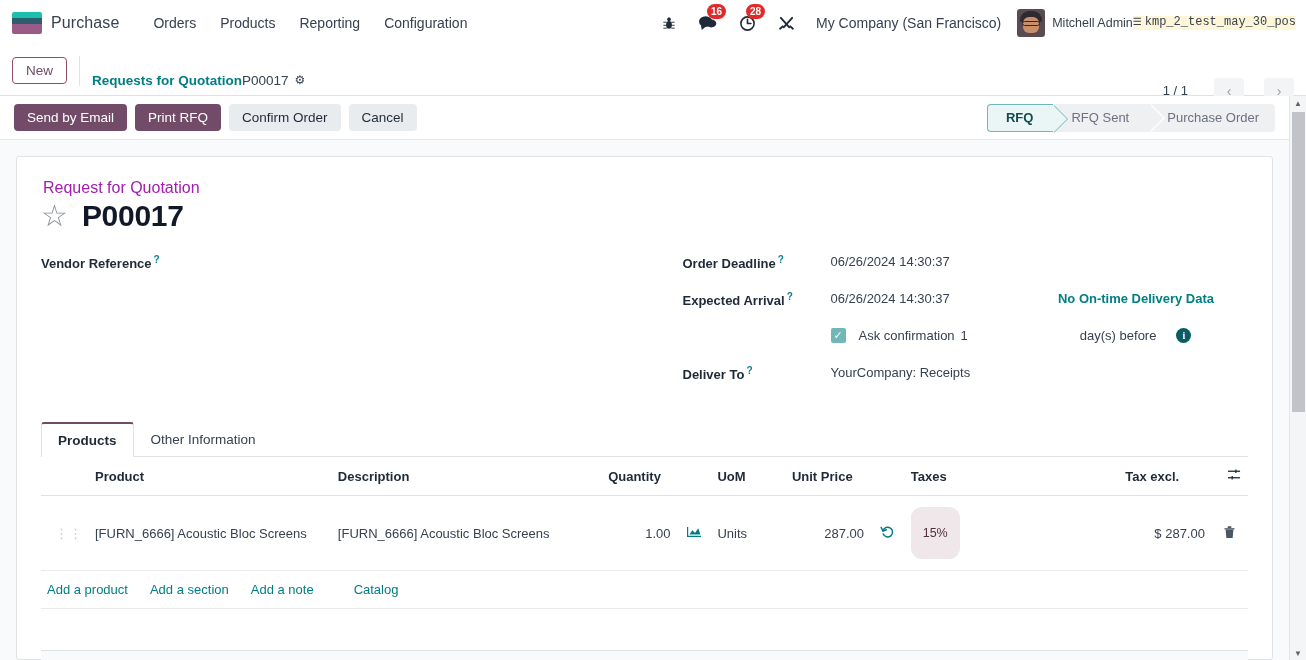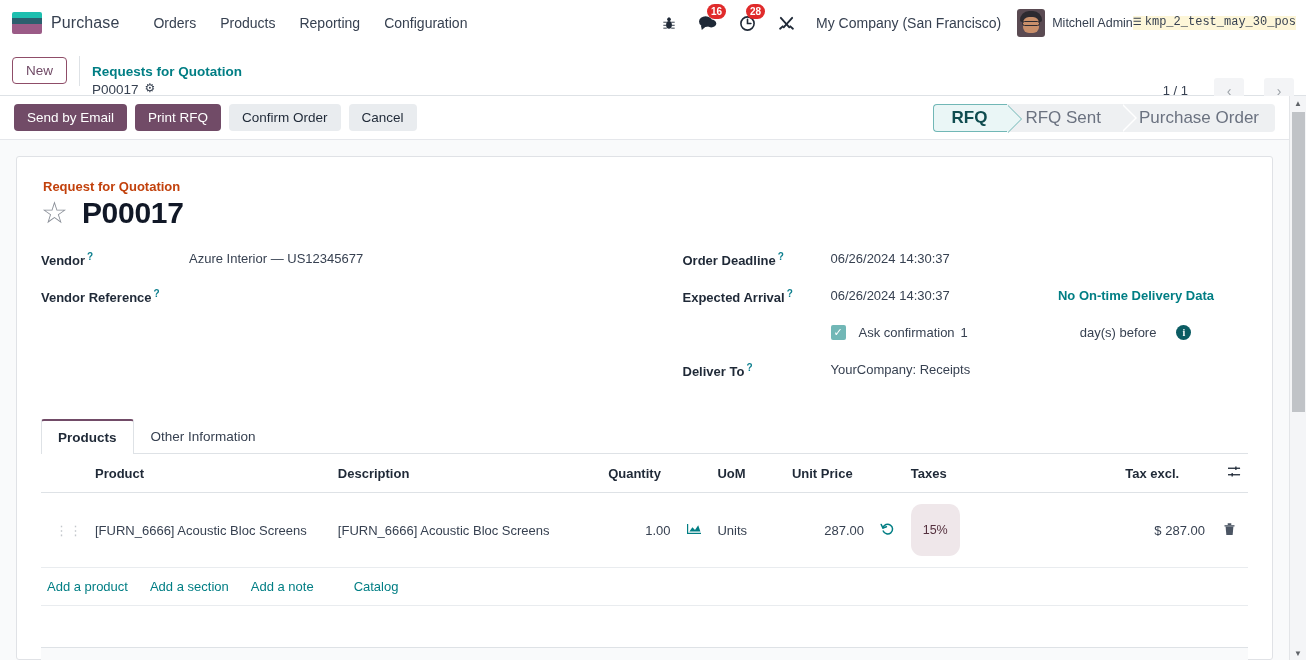--- a/index.html
+++ b/index.html
@@ -71,21 +71,21 @@
     height: 50px; flex: 0 0 50px; background: #ffffff;
     display: flex; align-items: center; padding: 0 12px 0 12px;
     border-bottom: 1px solid #dee2e6;
   }
   .new-btn {
     border: 1px solid #8f4d68; color: #714b67; background: #fff;
     border-radius: 4px; padding: 5px 13px; font-size: 13.5px; cursor: pointer;
     margin-right: 12px;
   }
   .bc-sep { width: 1px; height: 30px; background: #dee2e6; margin-right: 12px; }
-  .bc-text { display: flex; flex-direction: column; line-height: 1.28; margin-top: 20px; }
+  .bc-text { display: flex; flex-direction: row; line-height: 1.28; margin-top: 20px; }
   .bc-parent { color: #017e84; font-size: 13.5px; font-weight: bold; cursor: pointer; }
   .bc-current { color: #374151; font-size: 13.5px; display: flex; align-items: center; gap: 6px; }
   .gear { color: #374151; font-size: 12px; cursor: pointer; }
   .pager { margin-left: auto; display: flex; align-items: center; gap: 20px; margin-top: 40px; }
   .pager-count { font-size: 13px; color: #374151; margin-right: 6px; }
   .pager-btn {
     width: 30px; height: 26px; background: #f3f4f6; border: none; border-radius: 3px;
     color: #9aa0a6; font-size: 14px; cursor: pointer; display:flex; align-items:center; justify-content:center;
   }
 
@@ -99,21 +99,21 @@
     border-bottom: 1px solid #e5e7eb; position: relative;
   }
   .btn {
     border-radius: 4px; font-size: 13.5px; padding: 6px 13px; cursor: pointer; border: none;
     font-family: inherit; white-space: nowrap;
   }
   .btn-primary { background: #714b67; color: #fff; }
   .btn-secondary { background: #e9ecef; color: #1f2937; }
   .statusbar { margin-left: auto; display: flex; align-items: stretch; height: 28px; }
   .status-step {
-    display: flex; align-items: center; padding: 0 20px 0 18px; font-size: 17px;
+    display: flex; align-items: center; padding: 0 20px 0 18px; font-size: 13px;
     background: #eef0f2; color: #6b7280; position: relative; cursor: pointer;
     white-space: nowrap;
   }
   .status-step:not(:last-child)::after {
     content: ""; position: absolute; right: -14px; top: 0; width: 0; height: 0; z-index: 2;
     border-top: 14px solid transparent; border-bottom: 14px solid transparent;
     border-left: 14px solid #eef0f2;
   }
   .status-step:not(:last-child)::before {
     content: ""; position: absolute; right: -16px; top: 0; width: 0; height: 0; z-index: 1;
@@ -128,21 +128,21 @@
   .status-step.active::after { border-left-color: #eaf6f6; right: -14px; }
   .status-step.active::before { border-left-color: #71b7b6; right: -15px; }
   .status-step:last-child { border-radius: 0 4px 4px 0; padding-right: 16px; }
 
   
   .sheet-area { padding: 16px 16px 0 16px; background: #f9fafb; height: calc(100% - 44px); }
   .sheet {
     background: #ffffff; border: 1px solid #e0e2e6; border-radius: 3px;
     padding: 18px 24px 0 24px; height: 100%;
   }
-  .doc-type { font-size: 13px; font-weight: bold; color: #c2410c; margin: 4px 0 2px 2px; }
+  .doc-type { font-size: 16px; font-weight: normal; color: #a21caf; margin: 4px 0 2px 2px; }
   .title-row { display: flex; align-items: center; gap: 14px; margin-bottom: 18px; }
   .star {
     font-size: 30px; color: #8a8f98; line-height: 1; cursor: pointer;
     -webkit-text-stroke: 0;
   }
   .rec-title { font-size: 30px; font-weight: bold; color: #111827; letter-spacing: -.3px; }
 
   .form-grid { display: flex; gap: 0; }
   .form-col { width: 50%; }
   .form-col.right { padding-left: 38px; }
@@ -342,26 +342,20 @@
 
           <div class="doc-type">Request for Quotation</div>
           <div class="title-row">
             <span class="star">☆</span>
             <span class="rec-title">P00017</span>
           </div>
 
           <div class="form-grid">
 
             <div class="form-col left">
-              <div class="field-row">
-                <div class="field-label">
-                  <span>Vendor</span><span class="q">?</span>
-                </div>
-                <div class="field-value">Azure Interior — US12345677</div>
-              </div>
               <div class="field-row">
                 <div class="field-label">
                   <span>Vendor Reference</span><span class="q">?</span>
                 </div>
                 <div class="field-value"></div>
               </div>
             </div>
 
             <div class="form-col right">
               <div class="field-row">

